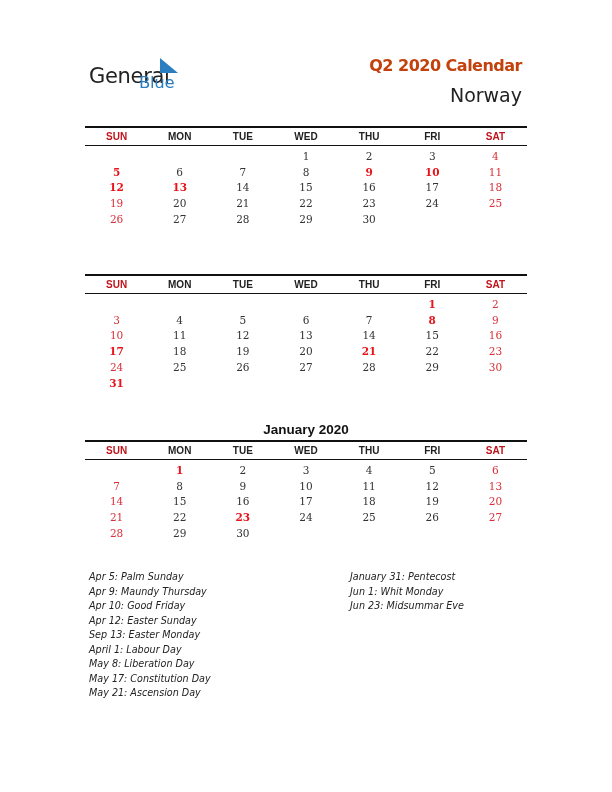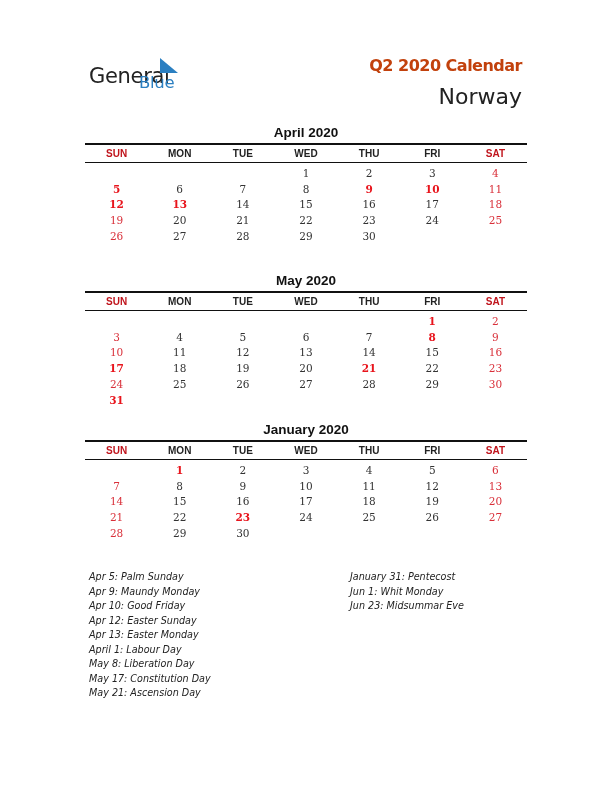--- a/index.html
+++ b/index.html
@@ -5,21 +5,21 @@
   * { margin: 0; padding: 0; box-sizing: border-box; }
   html, body { width: 612px; height: 792px; background: #ffffff; overflow: hidden; }
   body { position: relative; font-family: "DejaVu Sans", sans-serif; color: #222; }
 
   .logo { position: absolute; left: 89px; top: 56px; width: 100px; height: 40px; }
   .logo-general { position: absolute; left: 0; top: 8px; font-family: "DejaVu Sans", sans-serif; font-size: 21px; color: #222; letter-spacing: -0.3px; }
   .logo-blue { position: absolute; left: 50px; top: 17px; font-family: "DejaVu Sans", sans-serif; font-size: 16.5px; color: #2b7fc1; letter-spacing: -0.3px; text-align: center; }
   .logo-tri-svg { position: absolute; left: 71px; top: 2px; }
 
   .title { position: absolute; right: 90px; top: 56px; font-family: "DejaVu Sans", sans-serif; font-weight: bold; font-size: 16px; color: #c2410c; text-align: left; letter-spacing: -0.5px; }
-  .country { position: absolute; right: 90px; top: 84px; font-family: "DejaVu Sans", sans-serif; font-size: 22px; color: #222; text-align: right; }
+  .country { position: absolute; right: 90px; top: 84px; font-family: "DejaVu Sans", sans-serif; font-size: 19px; color: #222; text-align: right; }
 
   .month { position: absolute; left: 85px; width: 442px; }
   .month-title { text-align: center; font-family: "Liberation Sans", sans-serif; font-weight: bold; font-size: 13.5px; color: #111; height: 17px; line-height: 17px; }
   .rule-top { height: 1.5px; background: #111; margin-top: 2px; }
   .dow-row { display: flex; height: 17px; align-items: center; }
   .dow { flex: 1; text-align: center; font-family: "Liberation Sans", sans-serif; font-weight: bold; font-size: 10px; color: #222; }
   .dow.weekend { color: #c0141c; }
   .rule-bottom { height: 1.5px; background: #111; }
   .week { display: flex; height: 15.8px; align-items: center; }
   .day { flex: 1; text-align: center; font-family: "DejaVu Serif", serif; font-size: 10.5px; color: #333; }
@@ -40,21 +40,20 @@
     <polygon points="0,0 0,15 18,15" fill="#2b7fc1"></polygon>
   </svg>
   <span class="logo-blue">Blue</span>
 </div>
 
 <div class="title">Q2 2020 Calendar</div>
 <div class="country">Norway</div>
 
 <div id="months">
     <div class="month" style="top: 124px;">
-      <div class="month-title">April 2020</div>
       <div class="rule-top"></div>
       <div class="dow-row">
         <div class="dow weekend">SUN</div>
         <div class="dow">MON</div>
         <div class="dow">TUE</div>
         <div class="dow">WED</div>
         <div class="dow">THU</div>
         <div class="dow">FRI</div>
         <div class="dow weekend">SAT</div>
       </div>
@@ -99,21 +98,20 @@
         <div class="day weekend">26</div>
         <div class="day">27</div>
         <div class="day">28</div>
         <div class="day">29</div>
         <div class="day">30</div>
         <div class="day"></div>
         <div class="day weekend"></div>
       </div>
     </div>
     <div class="month" style="top: 272px;">
-      <div class="month-title">May 2020</div>
       <div class="rule-top"></div>
       <div class="dow-row">
         <div class="dow weekend">SUN</div>
         <div class="dow">MON</div>
         <div class="dow">TUE</div>
         <div class="dow">WED</div>
         <div class="dow">THU</div>
         <div class="dow">FRI</div>
         <div class="dow weekend">SAT</div>
       </div>
@@ -229,24 +227,24 @@
         <div class="day"></div>
         <div class="day"></div>
         <div class="day"></div>
         <div class="day weekend"></div>
       </div>
     </div>
   </div>
 
 <div class="holidays hcol1" id="hcol1">
     <div>Apr 5: Palm Sunday</div>
-    <div>Apr 9: Maundy Monday</div>
+    <div>Apr 9: Maundy Thursday</div>
     <div>Apr 10: Good Friday</div>
     <div>Apr 12: Easter Sunday</div>
-    <div>Apr 13: Easter Monday</div>
+    <div>Sep 13: Easter Monday</div>
     <div>April 1: Labour Day</div>
     <div>May 8: Liberation Day</div>
     <div>May 17: Constitution Day</div>
     <div>May 21: Ascension Day</div>
   </div>
 <div class="holidays hcol2" id="hcol2">
     <div>January 31: Pentecost</div>
     <div>Jun 1: Whit Monday</div>
     <div>Jun 23: Midsummar Eve</div>
   </div>

